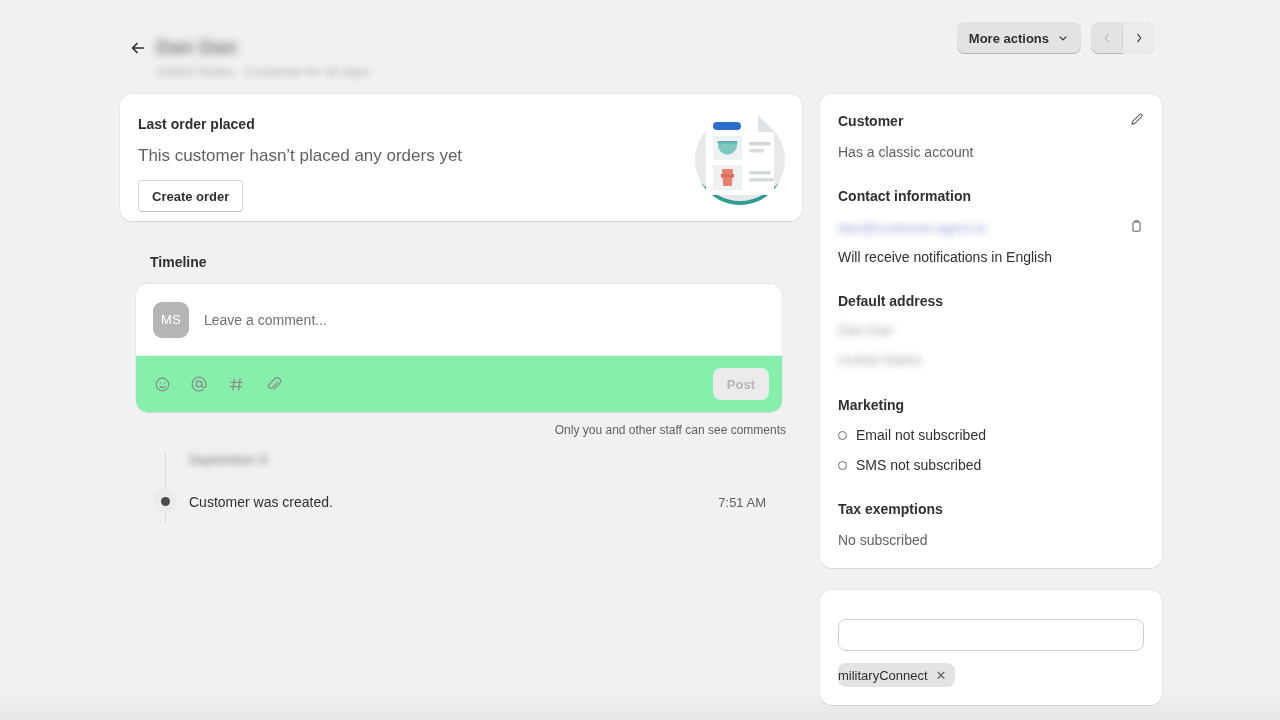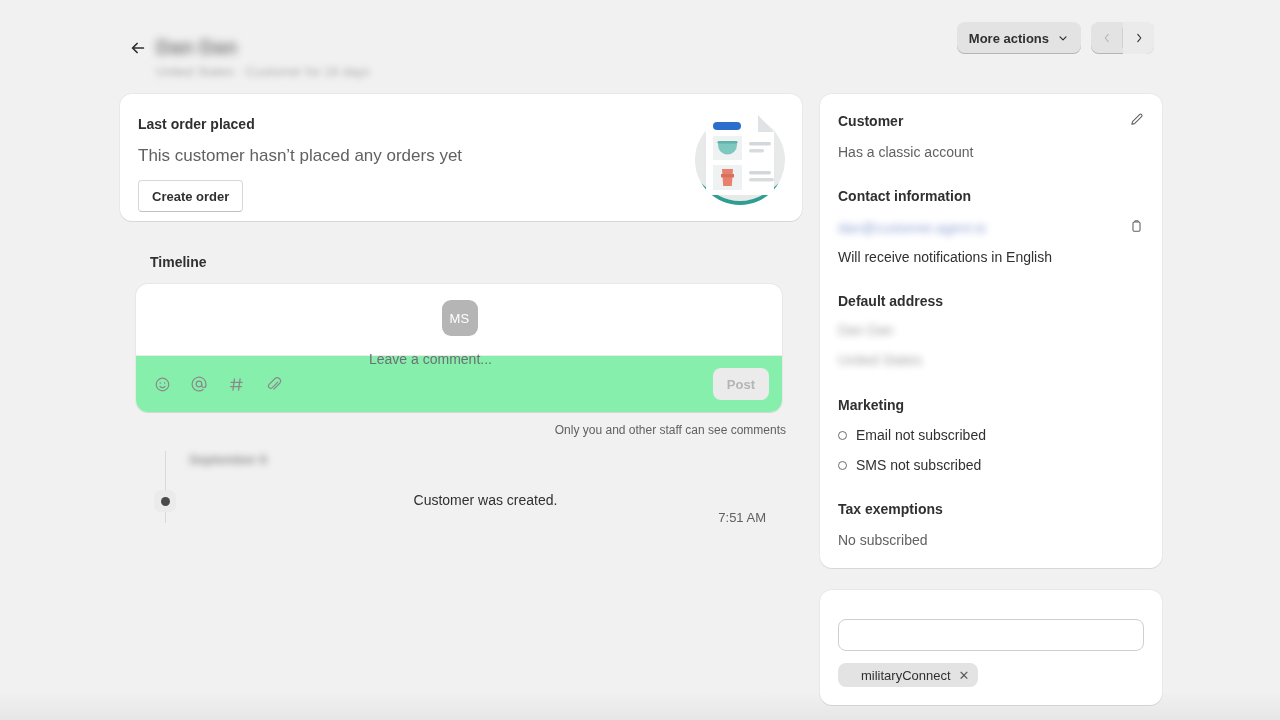--- a/index.html
+++ b/index.html
@@ -194,21 +194,20 @@
     border-radius: 12px;
     box-shadow: 0 1px 0 0 rgba(0,0,0,.07), 0 0 0 1px rgba(0,0,0,.04);
     overflow: hidden;
   }
   .composer-top {
     display: flex;
     align-items: center;
     gap: 15px;
     padding: 16px 16px 16px 17px;
     height: 71px;
-    flex-direction: column;
   }
   .avatar {
     width: 36px;
     height: 36px;
     border-radius: 9px;
     background: #b5b5b5;
     color: #ffffff;
     font-size: 13px;
     font-weight: normal;
     display: flex;
@@ -292,21 +291,20 @@
     filter: blur(3.6px);
     opacity: .5;
     user-select: none;
   }
   .tl-event {
     position: relative;
     margin-top: 21px;
     display: flex;
     align-items: center;
     height: 24px;
-    flex-direction: column;
   }
   .tl-marker {
     position: absolute;
     left: 18px;
     top: 0;
     width: 22px;
     height: 22px;
     border-radius: 7px;
     background: #ebebeb;
     display: flex;
@@ -434,21 +432,21 @@
     color: #303030;
     padding: 0 10px;
     outline: none;
   }
   .tag-chips { margin-top: 12px; display: flex; flex-wrap: wrap; gap: 8px; }
   .chip {
     display: inline-flex;
     align-items: center;
     gap: 8px;
     height: 24px;
-    padding: 0 8px 0 23px;
+    padding: 0 8px 0 0;
     background: #e3e3e3;
     border-radius: 8px;
     font-size: 13px;
     color: #303030;
     cursor: default;
     text-align: center;
   }
   .chip-x {
     color: #5c5f62;
     font-size: 13px;

